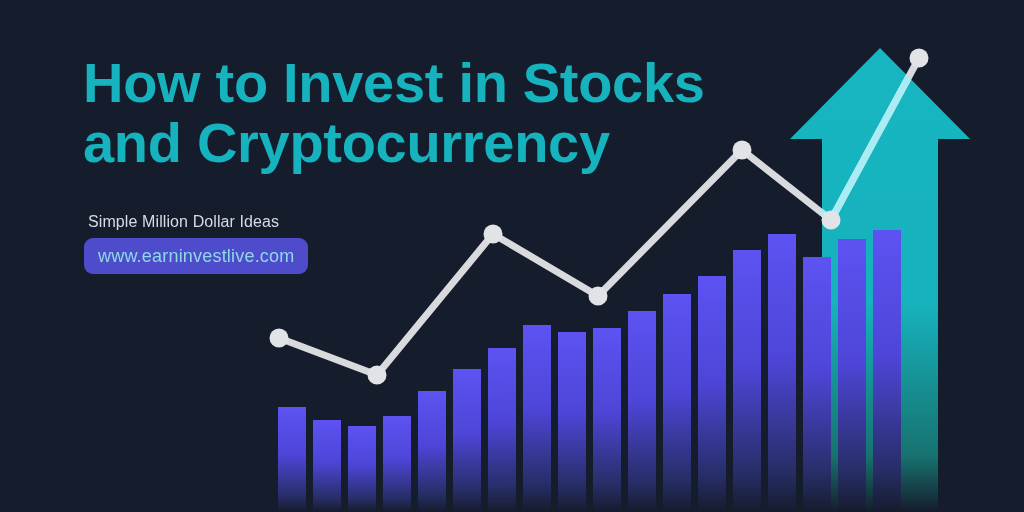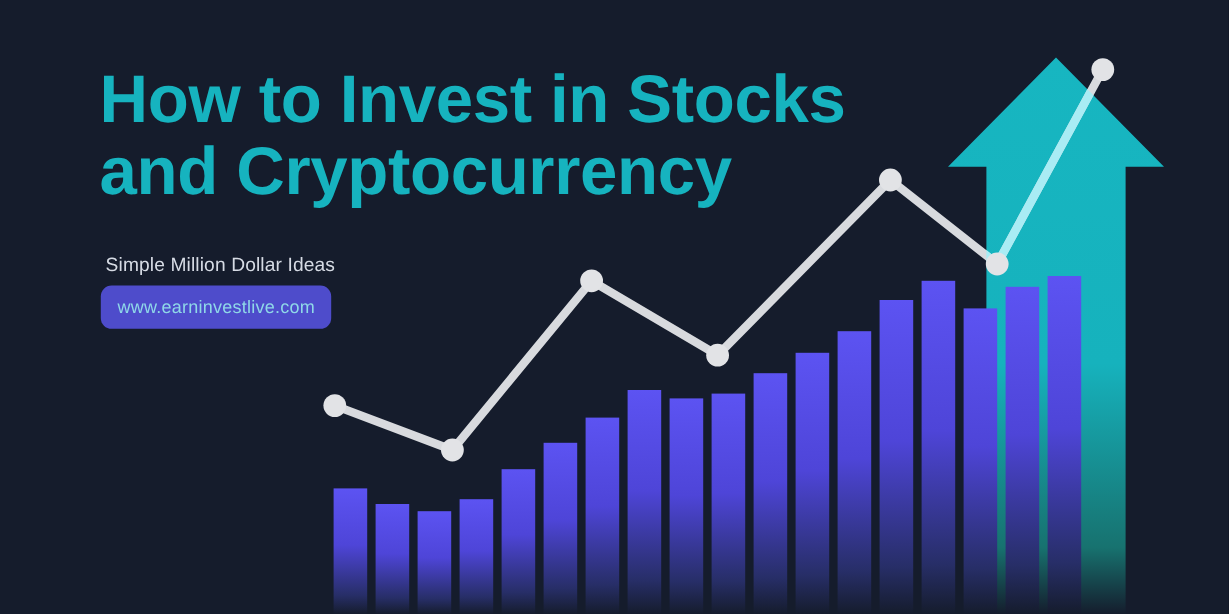--- a/index.html
+++ b/index.html
@@ -63,21 +63,21 @@
     left: 84px;
     top: 238px;
     height: 36px;
     box-sizing: border-box;
     display: flex;
     align-items: center;
     padding: 0 14px;
     border-radius: 9px;
     background: #4e4ccb;
     color: #8fd8e8;
-    font-size: 15px;
+    font-size: 18px;
     letter-spacing: 0.2px;
     text-decoration: none;
   }
 </style>
 </head>
 <body>
 
 <div id="canvas">
 
   <svg id="graphic" viewBox="0 0 1024 512">

